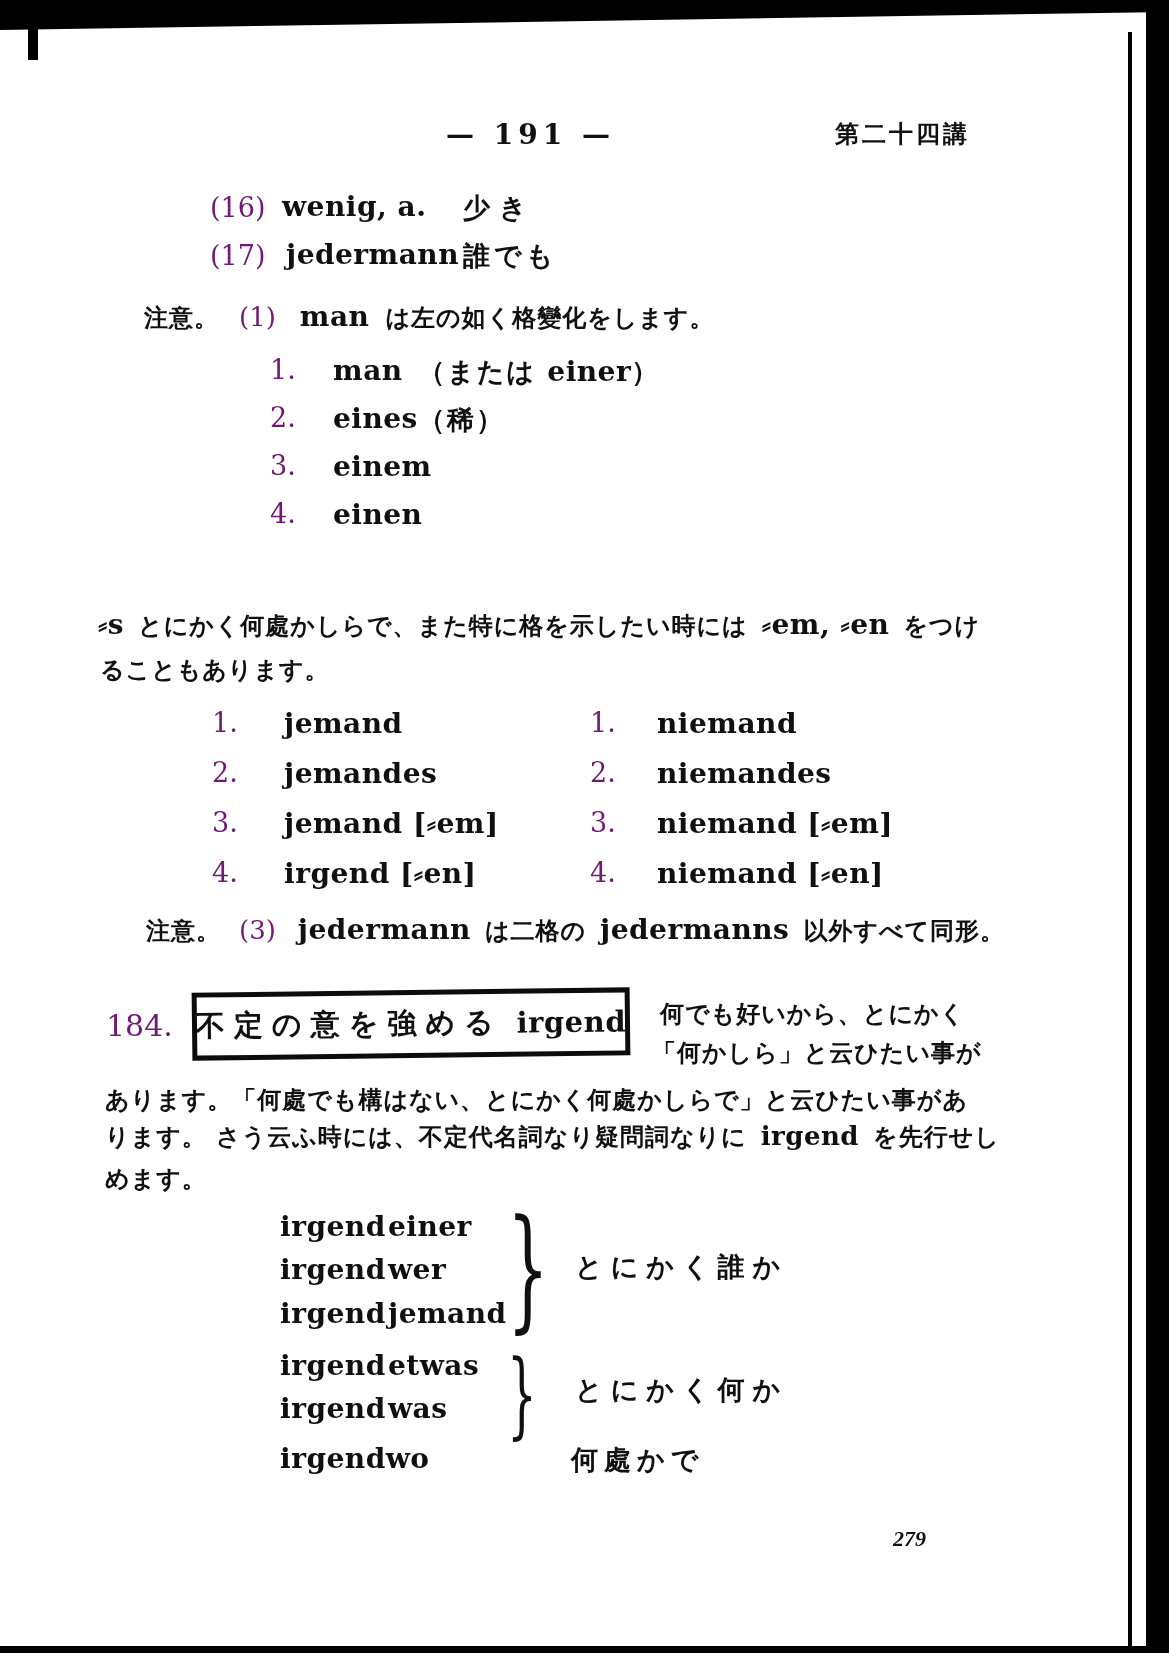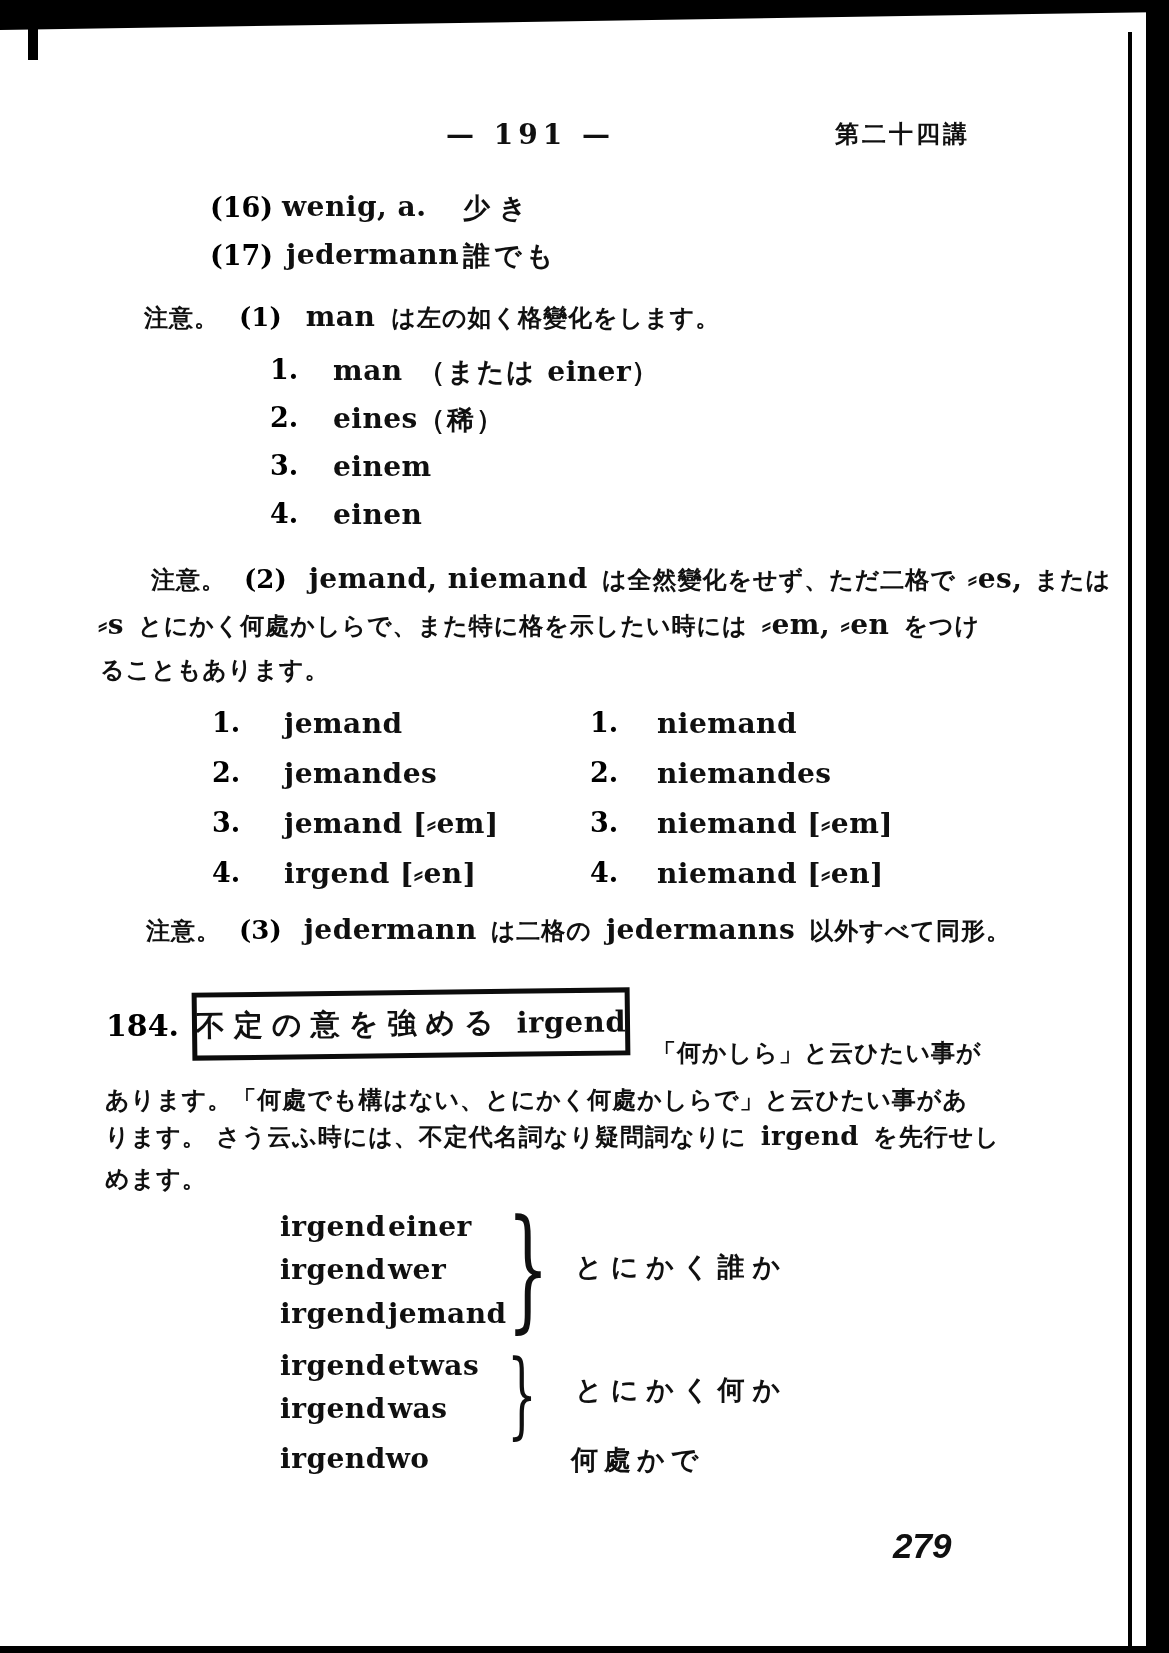--- a/index.html
+++ b/index.html
@@ -3,21 +3,21 @@
 <meta charset="utf-8">
 <style>
   html,body { margin:0; padding:0; background:#e8e8e8; }
   .page {
     position:relative; width:1169px; height:1653px;
     background:#ffffff; overflow:hidden; color:#101010;
   }
   .abs { position:absolute; white-space:nowrap; }
   .jp  { font-family:"DejaVu Serif","Liberation Serif",serif; font-weight:700; font-size:27px; letter-spacing:2px; color:#101010; }
   .de  { font-family:"DejaVu Serif","Liberation Serif",serif; font-weight:700; font-size:28px; letter-spacing:0.5px; color:#101010; }
-  .num { font-family:"DejaVu Serif","Liberation Serif",serif; font-weight:700; font-size:27px; color:#000000; }
+  .num { font-family:"DejaVu Serif","Liberation Serif",serif; font-weight:400; font-size:27px; color:#701a75; }
   .small-jp { font-size:24px; letter-spacing:1px; }
   
   .scan { background:#000; }
   .top-bar { left:0; top:0; width:1169px; height:30px; clip-path:polygon(0 0,100% 0,100% 40%,0 100%); }
   .topleft-mark { left:28px; top:24px; width:10px; height:36px; }
   .right-line { left:1128px; top:32px; width:4px; height:1621px; }
   .right-band { left:1146px; top:0; width:23px; height:1653px; }
   .bottom-bar { left:0; top:1646px; width:1169px; height:7px; }
   
   .sec-box {
@@ -25,21 +25,21 @@
     border:5px solid #0c0c0c; transform:rotate(-0.7deg);
     display:flex; align-items:center; justify-content:center; gap:14px;
   }
   .sec-box .jp { font-size:29px; letter-spacing:9px; }
   .sec-box .de { font-size:29px; }
   .brace {
     font-family:"DejaVu Serif","Liberation Serif",serif; font-weight:400; color:#101010;
     transform:scaleX(0.5); transform-origin:center; display:inline-block; line-height:1;
   }
   .word-a { display:inline-block; width:108px; }
-  .footer-num { font-family:Liberation Sans, sans-serif; font-style:italic; font-weight:700; font-size:35px; color:#101010; }
+  .footer-num { font-family:Liberation Serif, serif; font-style:italic; font-weight:700; font-size:22px; color:#101010; }
   .hdr-num { font-family:"DejaVu Serif","Liberation Serif",serif; font-weight:700; font-size:28px; letter-spacing:5px; color:#101010; }
   .lesson { font-size:24px; letter-spacing:3px; }
 </style>
 </head>
 <body>
 
 <div class="page">
 
   <div class="abs scan top-bar"></div>
   <div class="abs scan topleft-mark"></div>
@@ -80,28 +80,20 @@
   </div>
   <div class="abs" style="left:0; top:450px;">
     <span class="abs num" style="left:270px;">3.</span>
     <span class="abs de" style="left:333px;">einem</span>
   </div>
   <div class="abs" style="left:0; top:498px;">
     <span class="abs num" style="left:270px;">4.</span>
     <span class="abs de" style="left:333px;">einen</span>
   </div>
 
-  <div class="abs" style="left:151px; top:562px;">
-    <span class="jp small-jp" style="margin-right:14px;">注意。</span>
-    <span class="num" style="font-size:26px; margin-right:18px;">(2)</span>
-    <span class="de" style="margin-right:10px;">jemand, niemand</span>
-    <span class="jp small-jp" style="margin-right:8px;">は全然變化をせず、ただ二格で</span>
-    <span class="de" style="margin-right:8px;">⸗es,</span>
-    <span class="jp small-jp">または</span>
-  </div>
   <div class="abs" style="left:98px; top:608px;">
     <span class="de" style="margin-right:10px;">⸗s</span>
     <span class="jp small-jp" style="margin-right:10px;">とにかく何處かしらで、また特に格を示したい時には</span>
     <span class="de" style="margin-right:10px;">⸗em, ⸗en</span>
     <span class="jp small-jp">をつけ</span>
   </div>
   <div class="abs jp small-jp" style="left:100px; top:654px;">ることもあります。</div>
 
   <div class="abs" style="left:0; top:707px;">
     <span class="abs num" style="left:212px;">1.</span>
@@ -135,20 +127,21 @@
     <span class="jp small-jp" style="margin-right:10px;">は二格の</span>
     <span class="de" style="margin-right:10px;">jedermanns</span>
     <span class="jp small-jp">以外すべて同形。</span>
   </div>
 
   <div class="abs num" style="left:106px; top:1008px; font-size:30px;">184.</div>
   <div class="abs sec-box">
     <span class="jp">不定の意を強める</span>
     <span class="de">irgend</span>
   </div>
+  <div class="abs jp small-jp" style="left:660px; top:998px;">何でも好いから、とにかく</div>
   <div class="abs jp small-jp" style="left:105px; top:1084px;">あります。「何處でも構はない、とにかく何處かしらで」と云ひたい事があ</div>
 
   <div class="abs jp small-jp" style="left:652px; top:1037px;">「何かしら」と云ひたい事が</div>
   <div class="abs" style="left:105px; top:1121px;">
     <span class="jp small-jp" style="margin-right:10px;">ります。 さう云ふ時には、不定代名詞なり疑問詞なりに</span>
     <span class="de" style="font-size:26px; margin-right:10px;">irgend</span>
     <span class="jp small-jp">を先行せし</span>
   </div>
   <div class="abs jp small-jp" style="left:105px; top:1163px;">めます。</div>
 

